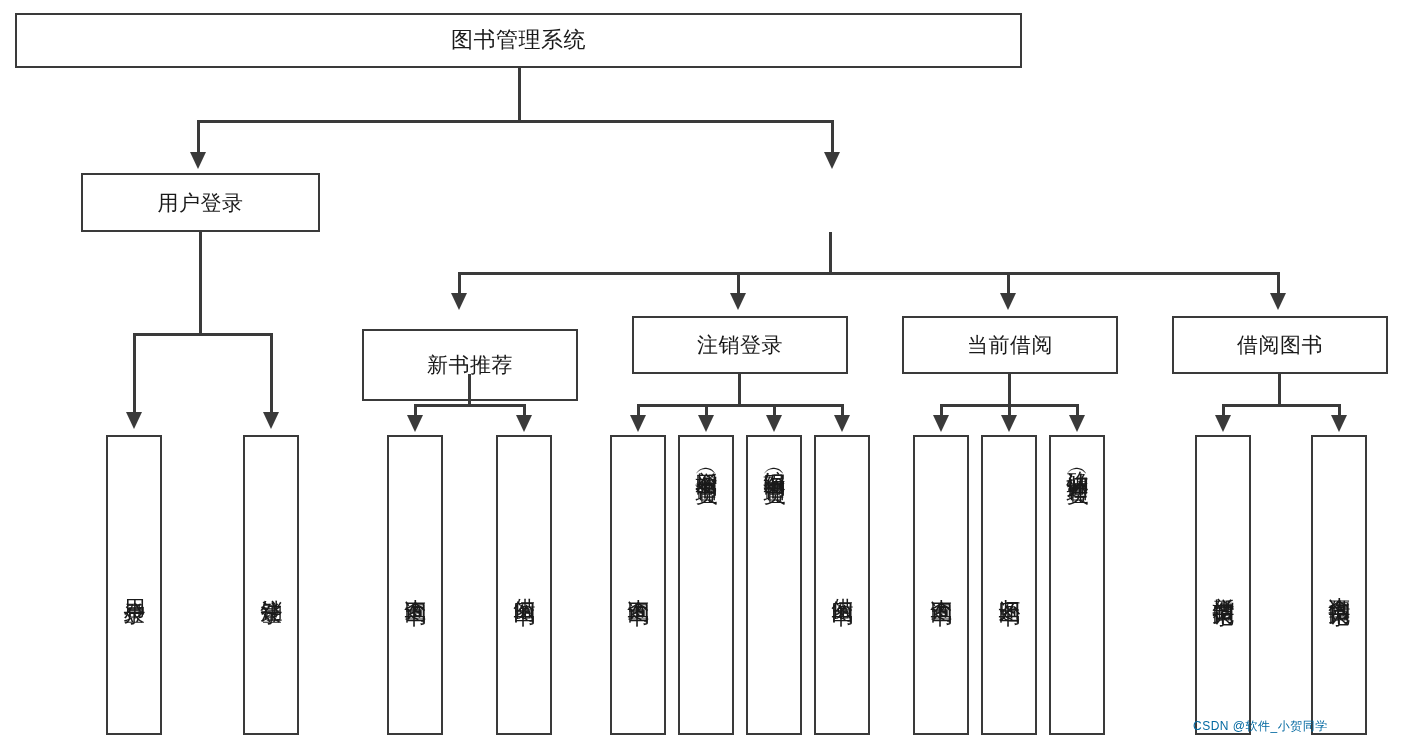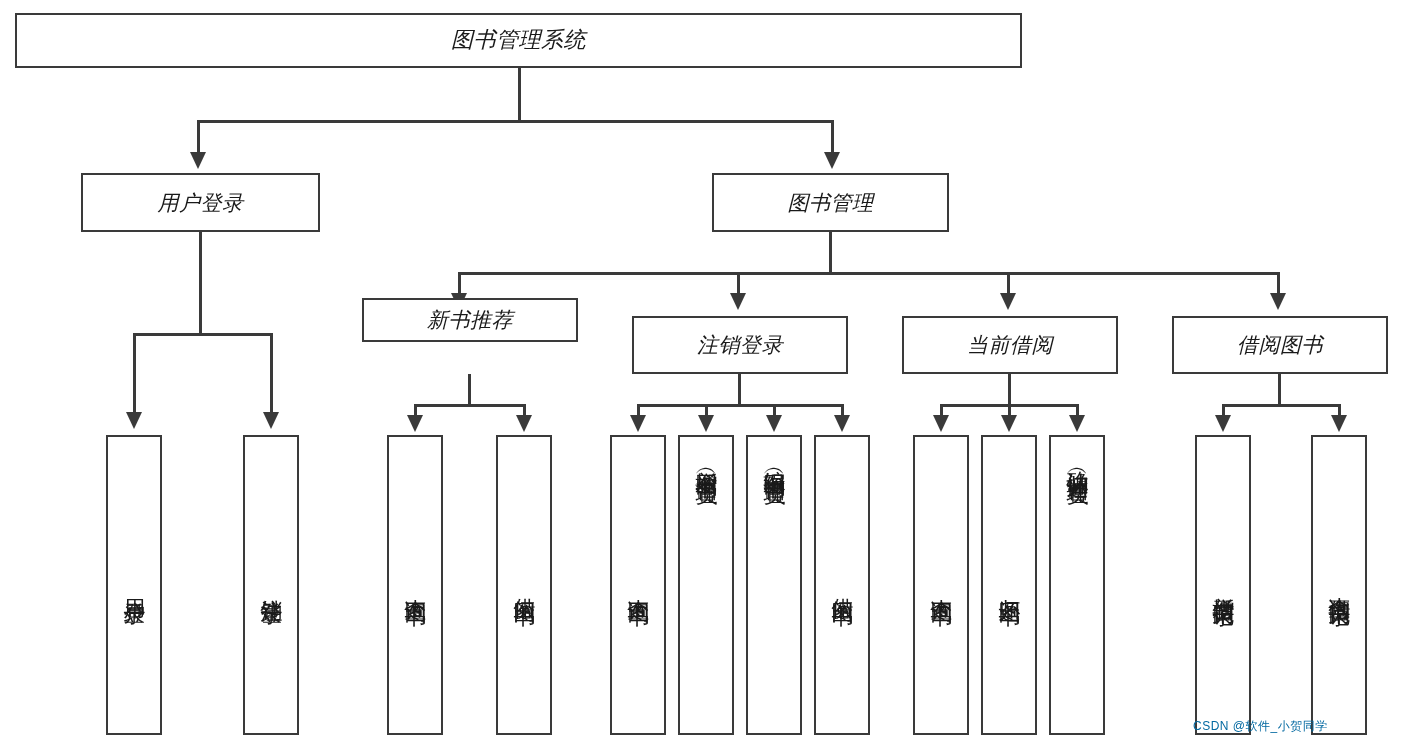--- a/index.html
+++ b/index.html
@@ -27,21 +27,20 @@
   .node .lbl {
     display: block;
     text-align: center;
     white-space: nowrap;
   }
   
   .node.h .lbl {
     font-size: 21px;
     line-height: 1.2;
     letter-spacing: 0.5px;
-    font-style: italic;
   }
   .node.root .lbl { font-size: 22px; }
   
   .node.v {
     align-items: flex-start;
     justify-content: center;
     padding-top: 16px;
   }
   .node.v .lbl {
     writing-mode: vertical-rl;
@@ -91,23 +90,20 @@
   <div class="vline" style="left:197px; top:120px; width:3px; height:33px;"></div>
   <div class="arrow" style="left:190px; top:152px;"></div>
 
   <div class="vline" style="left:831px; top:120px; width:3px; height:33px;"></div>
   <div class="arrow" style="left:824px; top:152px;"></div>
 
   <div class="node h" style="left:81px; top:173px; width:239px; height:59px;">
     <span class="lbl">用户登录</span>
   </div>
 
-  <div class="node h" style="left:712px; top:173px; width:237px; height:59px;">
-    <span class="lbl">图书管理</span>
-  </div>
 
   <div class="vline" style="left:199px; top:232px; width:3px; height:103px;"></div>
   <div class="hline" style="left:133px; top:333px; width:140px; height:3px;"></div>
   <div class="vline" style="left:133px; top:333px; width:3px; height:80px;"></div>
   <div class="arrow" style="left:126px; top:412px;"></div>
   <div class="vline" style="left:270px; top:333px; width:3px; height:80px;"></div>
   <div class="arrow" style="left:263px; top:412px;"></div>
 
   <div class="node v mid" style="left:106px; top:435px; width:56px; height:300px;">
     <span class="lbl">用户登录</span>
@@ -124,21 +120,21 @@
 
   <div class="vline" style="left:737px; top:272px; width:3px; height:22px;"></div>
   <div class="arrow" style="left:730px; top:293px;"></div>
 
   <div class="vline" style="left:1007px; top:272px; width:3px; height:22px;"></div>
   <div class="arrow" style="left:1000px; top:293px;"></div>
 
   <div class="vline" style="left:1277px; top:272px; width:3px; height:22px;"></div>
   <div class="arrow" style="left:1270px; top:293px;"></div>
 
-  <div class="node h" style="left:362px; top:298px; width:216px; height:44px;">
+  <div class="node h" style="left:362px; top:329px; width:216px; height:72px;">
     <span class="lbl">新书推荐</span>
   </div>
   <div class="node h" style="left:632px; top:316px; width:216px; height:58px;">
     <span class="lbl">注销登录</span>
   </div>
   <div class="node h" style="left:902px; top:316px; width:216px; height:58px;">
     <span class="lbl">当前借阅</span>
   </div>
   <div class="node h" style="left:1172px; top:316px; width:216px; height:58px;">
     <span class="lbl">借阅图书</span>

